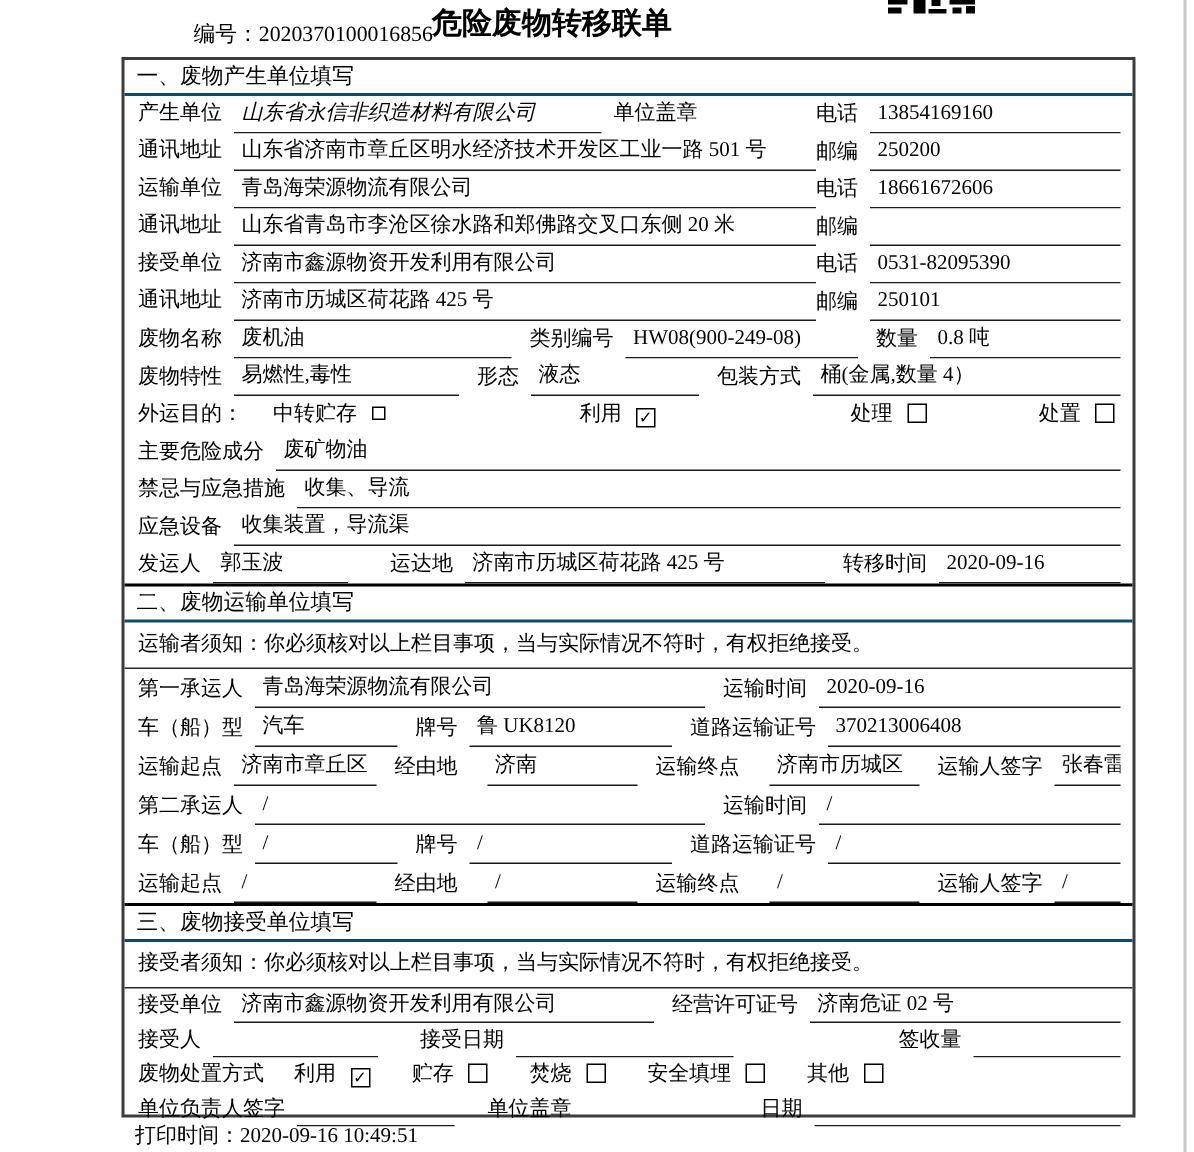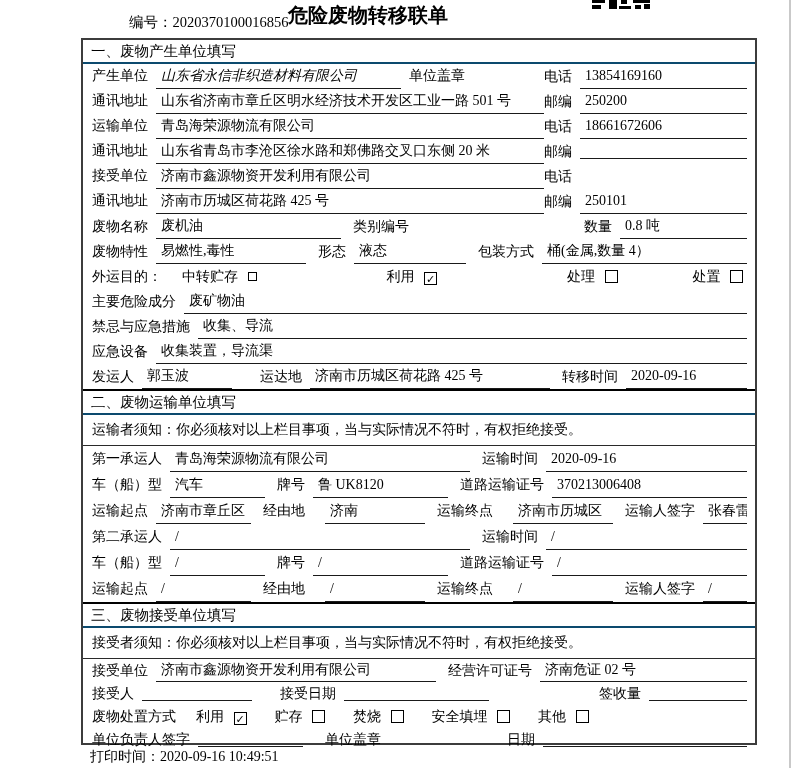--- a/index.html
+++ b/index.html
@@ -17,21 +17,21 @@
   .doc-title { position:absolute; left:0; right:60px; top:2px; text-align:center;
     font-size:20px; font-weight:bold; white-space:nowrap; }
   .qr-frag { position:absolute; left:592px; top:0; }
   
   .form { position:absolute; left:81px; top:38px; width:676px; height:707px;
     border:2px solid #3c3c3c; background:#fff; display:flex; flex-direction:column; }
   .sec-head { flex:0 0 24px; line-height:22px; font-weight:normal; font-size:14.5px;
     padding:0 8px; border-top:2px solid #000; border-bottom:2px solid #0c4a6e; white-space:nowrap; }
   .sec-head.first { border-top:none; }
   .notice { flex:0 0 31px; line-height:30px; padding:0 9px; border-bottom:1px solid #2a2a2a; white-space:nowrap; }
-  .row { flex:0 0 25px; display:flex; align-items:center; line-height:24px;
+  .row { flex:0 0 25px; display:flex; align-items:flex-end; line-height:24px;
     padding:0 8px 0 9px; white-space:nowrap; overflow:hidden; }
   .row.h26 { flex-basis:26px; }
   .row.h23 { flex-basis:23px; line-height:22px; }
   .lbl { flex-shrink:0; margin-right:8px; }
   .uv { border-bottom:1px solid #1a1a1a; padding:0 5px; flex-shrink:0; overflow:hidden; min-height:1em; }
   .uv.grow { flex:1 1 auto; }
   .seg { display:flex; align-items:baseline; flex:0 0 452px; overflow:hidden; }
   .seg .uv.segfill { flex:1 1 auto; }
   .w90{width:90px;} .w95{width:95px;} .w100{width:100px;margin-left:12px;} .w105{width:105px;}
   .w110{width:110px;} .w112{width:112px;} .w135{width:135px;} .w145{width:145px;}
@@ -112,20 +112,21 @@
     <span class="lbl">邮编</span>
     <span class="uv grow"></span>
   </div>
 
   <div class="row">
     <div class="seg">
       <span class="lbl">接受单位</span>
       <span class="uv segfill">济南市鑫源物资开发利用有限公司</span>
     </div>
     <span class="lbl">电话</span>
+    <span class="uv grow">0531-82095390</span>
   </div>
 
   <div class="row">
     <div class="seg">
       <span class="lbl">通讯地址</span>
       <span class="uv segfill">济南市历城区荷花路 425 号</span>
     </div>
     <span class="lbl">邮编</span>
     <span class="uv grow">250101</span>
   </div>

